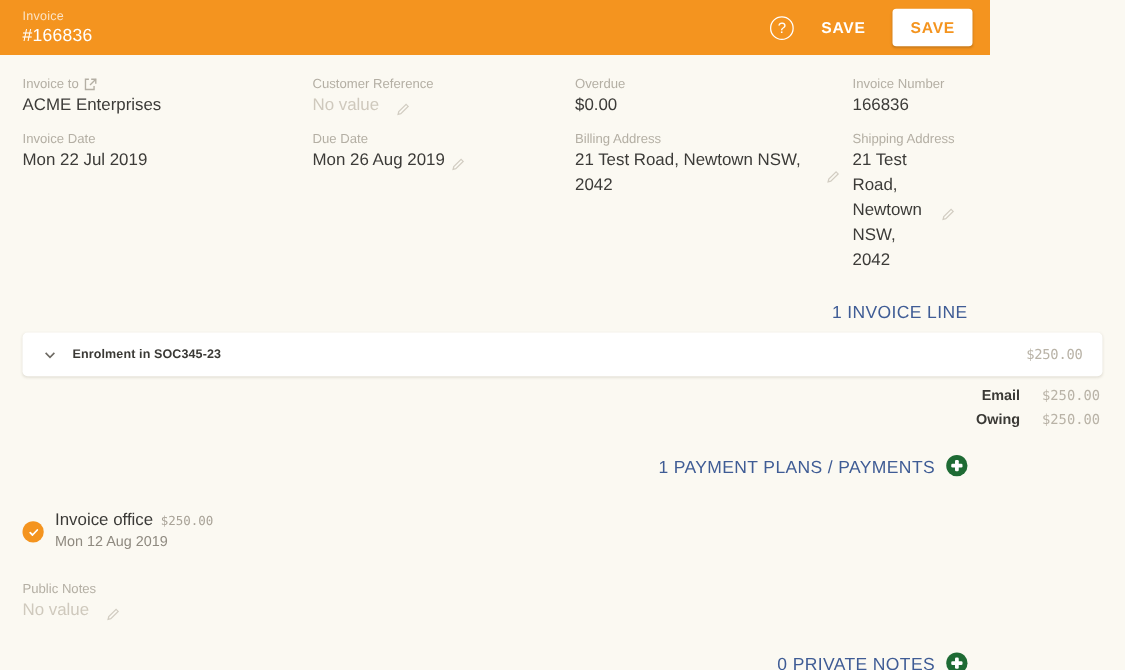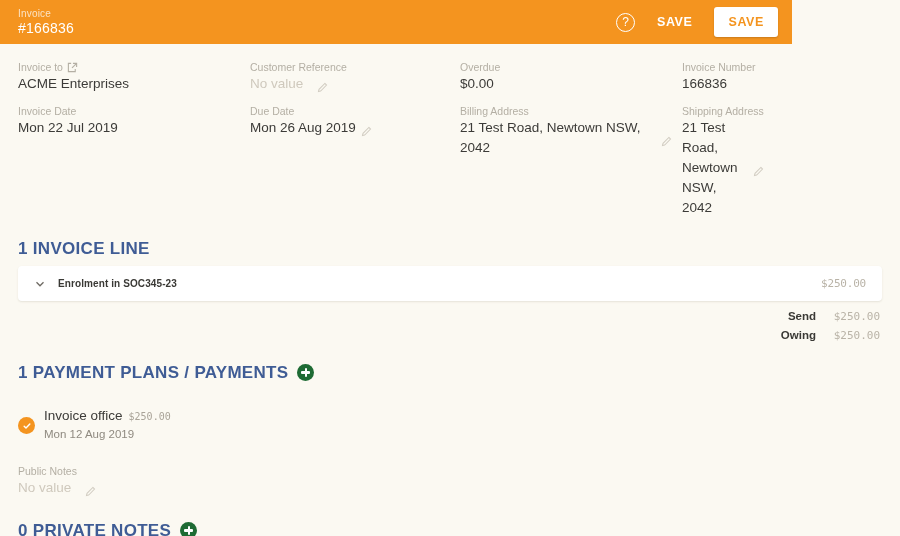--- a/index.html
+++ b/index.html
@@ -58,22 +58,22 @@
     display: flex; align-items: center; gap: 5px;
   }
   .field-value.empty { color: #CFC9BD; gap: 14px; }
 
   .icon-ext { display: inline-block; width: 11px; height: 11px; position: relative; }
   .icon-pencil { display: inline-block; width: 11px; height: 11px; opacity: .75; }
 
   
   .section-head {
     display: flex; align-items: center; gap: 9px;
-    color: #3F5C95; font-size: 17px; font-weight: bold;
-    letter-spacing: .3px; line-height: 14px;
+    color: #3F5C95; font-size: 14px; font-weight: normal;
+    letter-spacing: .3px; line-height: 14px; justify-content: flex-end;
   }
   .add-btn {
     width: 17px; height: 17px; border-radius: 50%; background: #1E6B34;
     display: inline-flex; align-items: center; justify-content: center;
     cursor: pointer; flex: 0 0 auto;
   }
   .add-btn::before, .add-btn::after {
     content: ""; position: absolute; background: #FFFFFF;
   }
   .add-plus { position: relative; width: 9px; height: 9px; }
@@ -276,21 +276,21 @@
           <svg width="12" height="12" viewBox="0 0 12 12" fill="none" stroke="#6E6A63" stroke-width="1.3">
             <path d="M2.5 4.3L6 7.8l3.5-3.5"></path>
           </svg>
         </span>
         <span class="line-title">Enrolment in SOC345-23</span>
         <span class="amount">$250.00</span>
       </div>
 
       <div class="totals">
         <div class="total-row">
-          <span class="total-label">Send</span>
+          <span class="total-label">Email</span>
           <span class="total-amount">$250.00</span>
         </div>
         <div class="total-row">
           <span class="total-label">Owing</span>
           <span class="total-amount">$250.00</span>
         </div>
       </div>
     </div>
 
     <div class="payments">

